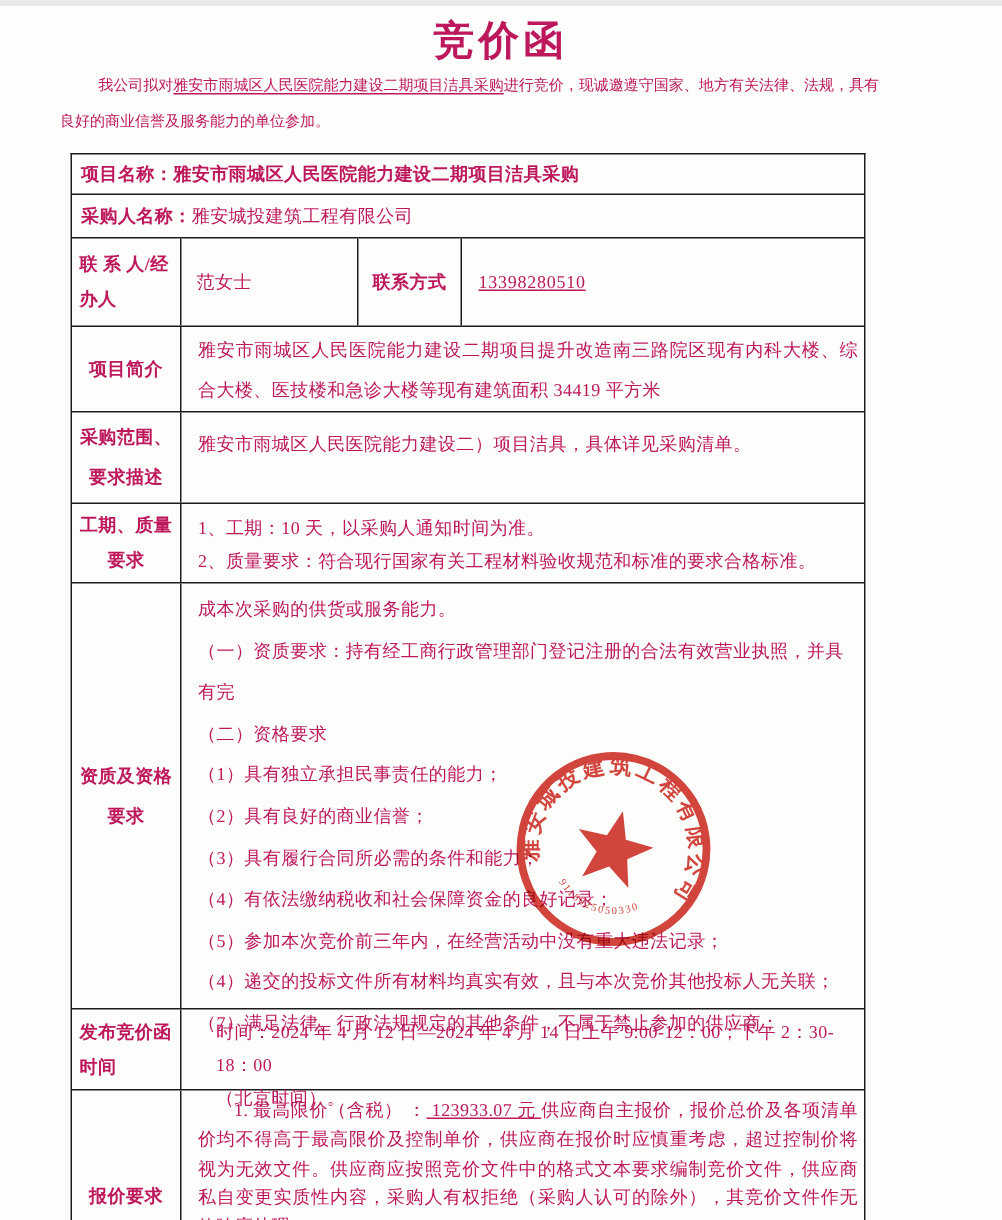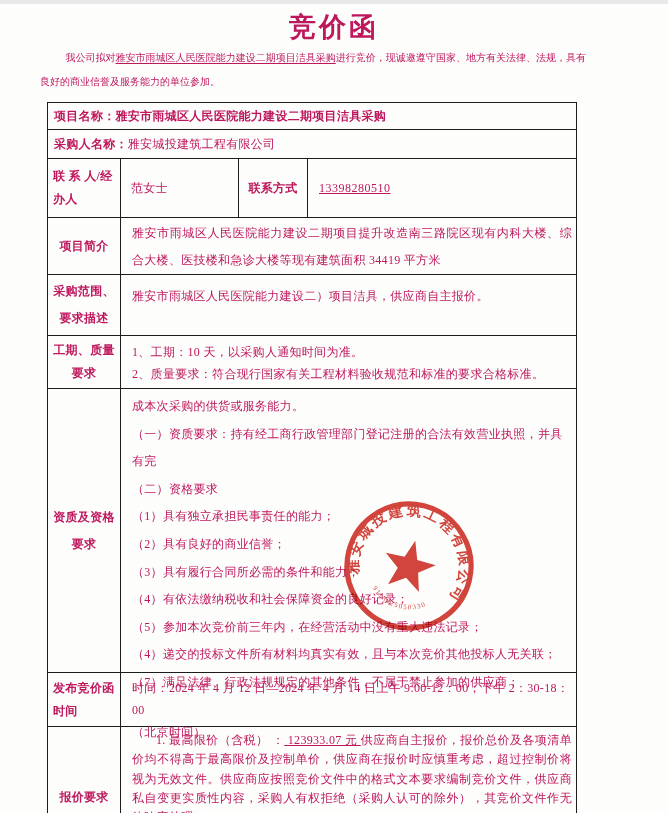--- a/index.html
+++ b/index.html
@@ -44,21 +44,21 @@
   .r3 .c3{width:69px;flex:0 0 69px;border-right:1px solid #1c1c1c;justify-content:center;font-weight:700;}
   .r3 .c4{flex:1 1 auto;padding-left:11px;}
   .r4{height:57px;}
   .r4 .content-cell{line-height:27px;padding-top:2px;text-align:justify;}
   .r5{height:61px;}
   .r5 .content-cell{line-height:27px;padding-top:8px;}
   .r6{height:53px;}
   .r6 .content-cell{line-height:22px;padding-top:5px;}
   .r7{height:284px;}
   .r7 .content-cell{line-height:27.6px;padding-top:4px;}
-  .r8{height:54px;}
+  .r8{height:54px;gap:12px;}
   .r8 .content-cell{line-height:22px;padding-top:4px;}
   .r9{height:140px;}
   .r9 .content-cell{line-height:19.3px;padding-top:4px;text-align:justify;}
   .r9 p{margin:0;text-indent:2em;}
   .seal{
     position:absolute;left:337px;top:492px;width:144px;height:140px;
     transform:rotate(14deg);mix-blend-mode:multiply;opacity:.92;
   }
   .num{letter-spacing:.5px;text-decoration:underline;}
 </style>
@@ -100,21 +100,21 @@
     <div class="row r4">
       <div class="cell label-cell">项目简介</div>
       <div class="cell content-cell">雅安市雨城区人民医院能力建设二期项目提升改造南三路院区现有内科大楼、综合大楼、医技楼和急诊大楼等现有建筑面积 34419 平方米</div>
     </div>
 
     <div class="row r5">
       <div class="cell label-cell">
           <div>采购范围、</div>
           <div>要求描述</div>
         </div>
-      <div class="cell content-cell">雅安市雨城区人民医院能力建设二）项目洁具，供应商自主报价。</div>
+      <div class="cell content-cell">雅安市雨城区人民医院能力建设二）项目洁具，具体详见采购清单。</div>
     </div>
 
     <div class="row r6">
       <div class="cell label-cell lh22">
           <div>工期、质量</div>
           <div>要求</div>
         </div>
       <div class="cell content-cell">
           <div>1、工期：10 天，以采购人通知时间为准。</div>
           <div>2、质量要求：符合现行国家有关工程材料验收规范和标准的要求合格标准。</div>

